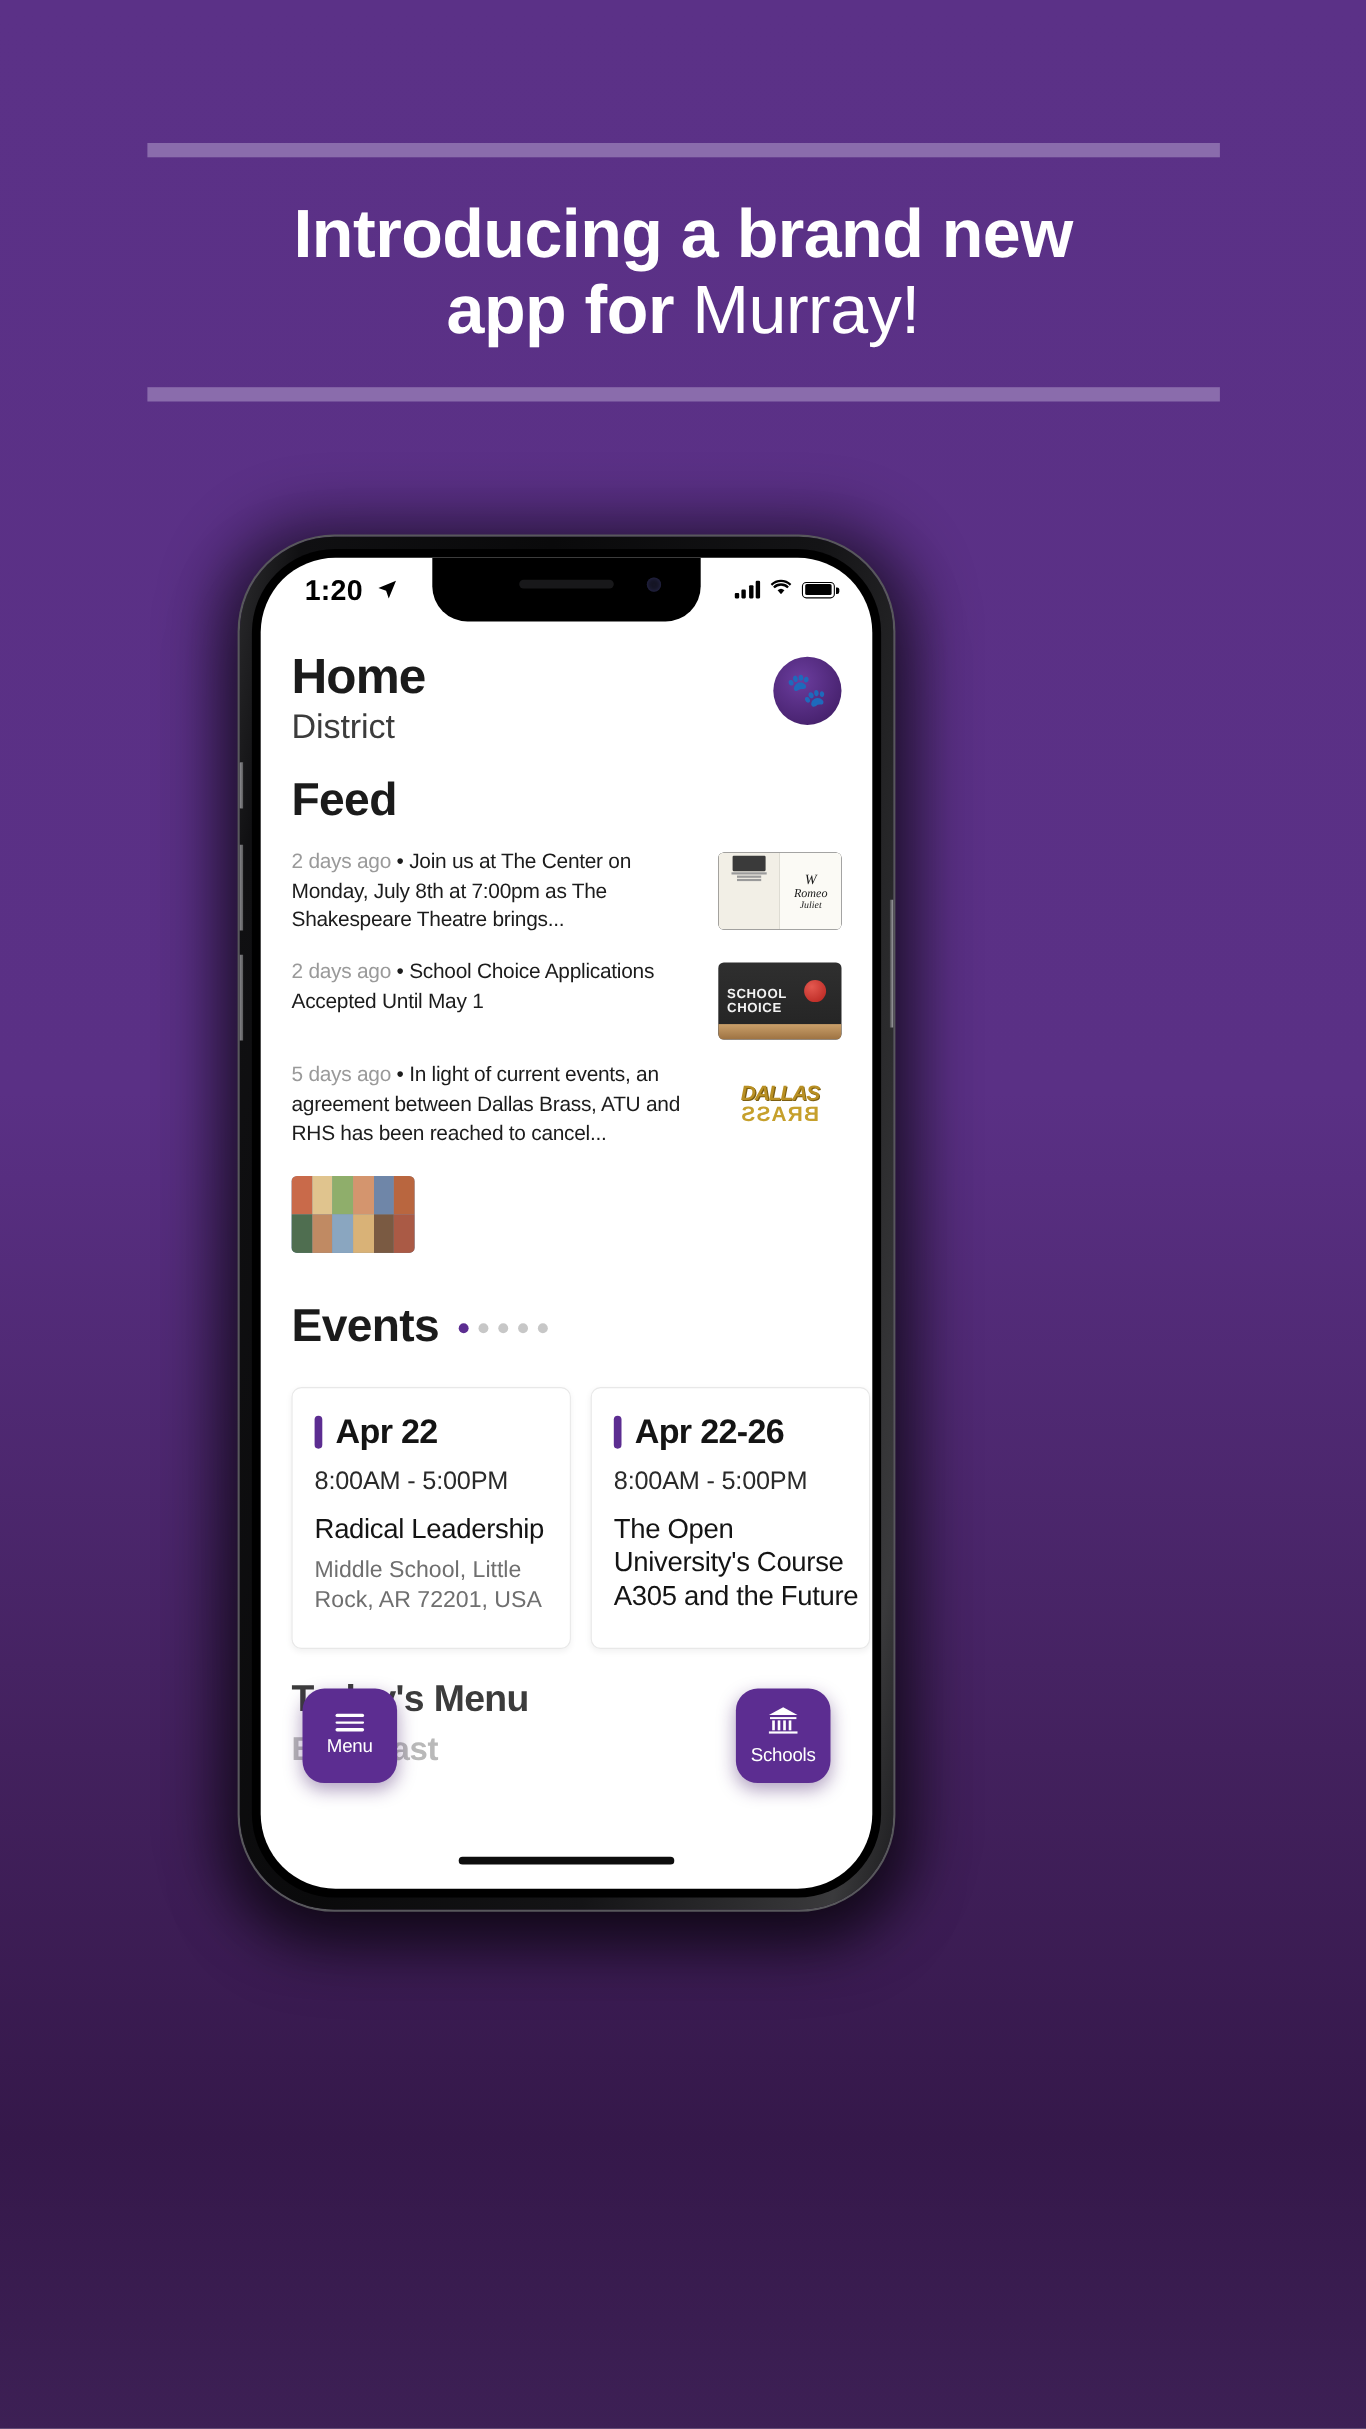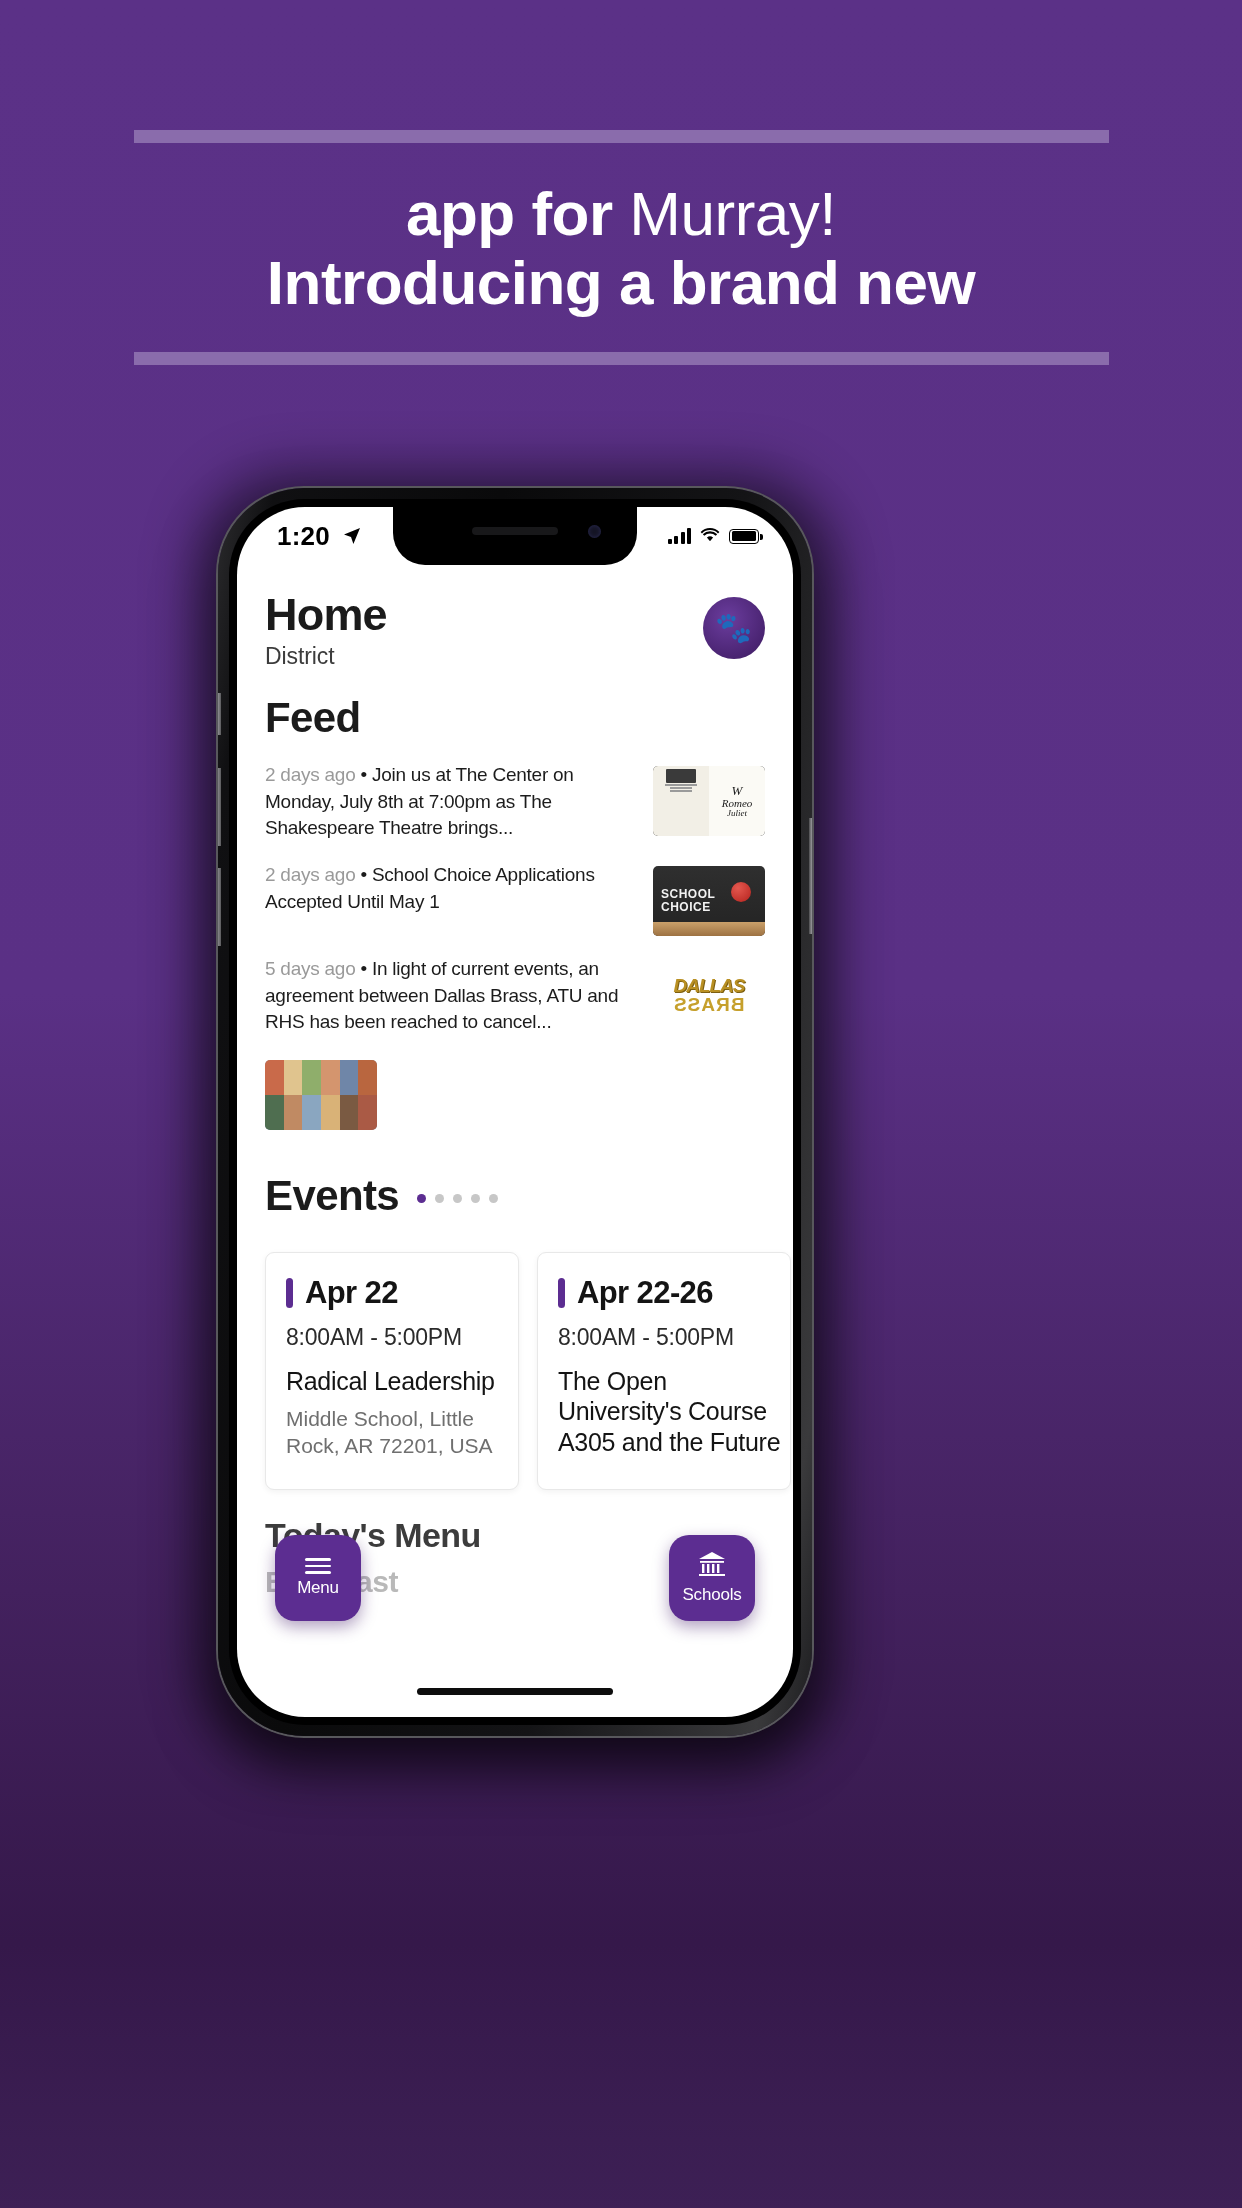--- a/index.html
+++ b/index.html
@@ -156,21 +156,21 @@
     align-items: flex-start;
     justify-content: space-between;
     padding: 24px 2px 0 2px;
   }
   .title-col { padding-top: 2px; }
   .page-title {
     font-size: 45px; font-weight: 700; color: #1b1b1b;
     letter-spacing: -0.8px; line-height: 1.05;
   }
   .page-sub {
-    font-size: 23px; color: #3c3c3c; margin-top: 5px; letter-spacing: -0.1px;
+    font-size: 31px; color: #3c3c3c; margin-top: 5px; letter-spacing: -0.1px;
   }
   .avatar {
     width: 62px; height: 62px; border-radius: 50%;
     background: radial-gradient(circle at 40% 35%, #6b3d9e, #4a2472 70%, #3a1b5c);
     display: flex; align-items: center; justify-content: center;
     flex: none; margin-top: 8px;
     overflow: hidden;
     position: relative;
   }
   .avatar .mascot { font-size: 30px; line-height: 1; filter: grayscale(0.1); }
@@ -344,22 +344,22 @@
     background: #0d0d0d;
     z-index: 10;
   }
 </style>
 </head>
 <body>
 
 <div class="headline-wrap">
   <div class="rule top"></div>
   <div class="headline">
+    <div><span class="b">Introducing a brand new</span></div>
     <div><span class="b">app for</span><span> Murray!</span></div>
-    <div><span class="b">Introducing a brand new</span></div>
   </div>
   <div class="rule bottom"></div>
 </div>
 
 <div class="phone-shadow"></div>
 
 <div class="phone">
   <div class="side-btn sb-mute"></div>
   <div class="side-btn sb-vup"></div>
   <div class="side-btn sb-vdn"></div>

